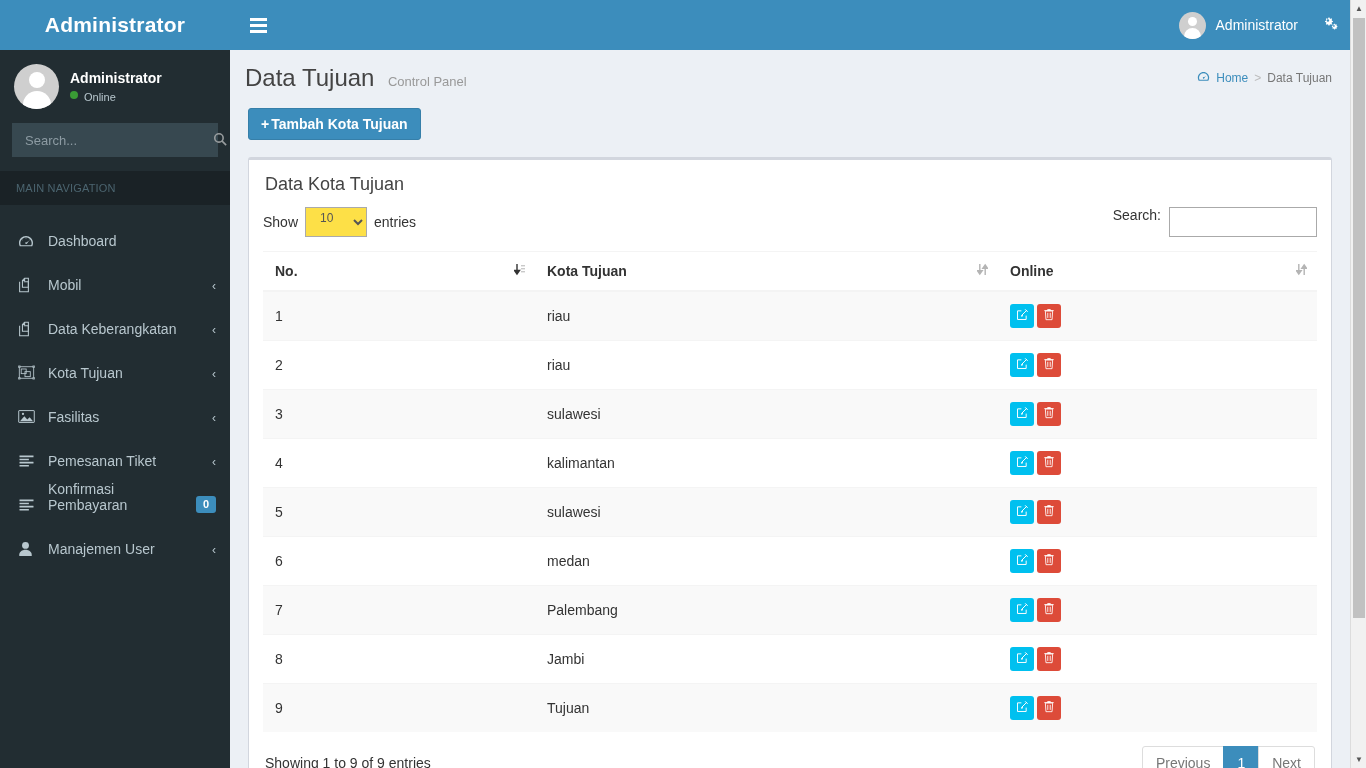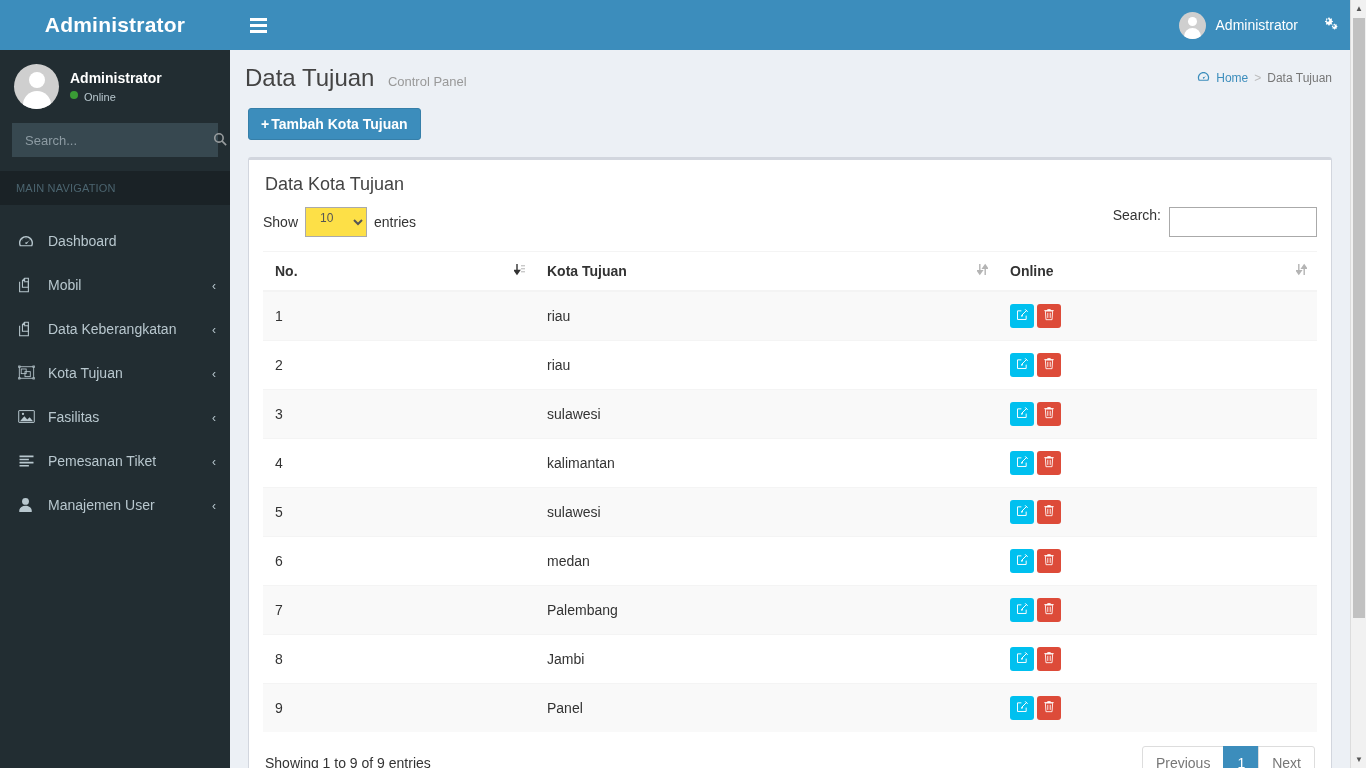--- a/index.html
+++ b/index.html
@@ -364,20 +364,32 @@
         <span class="nav-ico">
           <svg width="17" height="16" viewBox="0 0 448 512" fill="currentColor">
             <rect x="0" y="80" width="448" height="52" rx="6"></rect>
             <rect x="0" y="180" width="300" height="52" rx="6"></rect>
             <rect x="0" y="280" width="448" height="52" rx="6"></rect>
             <rect x="0" y="380" width="300" height="52" rx="6"></rect>
           </svg>
         </span>
         <span class="nav-label">Pemesanan Tiket</span>
         <span class="nav-arrow">‹</span>
+      </div>
+      <div class="nav-item">
+        <span class="nav-ico">
+          <svg width="17" height="16" viewBox="0 0 448 512" fill="currentColor">
+            <rect x="0" y="80" width="448" height="52" rx="6"></rect>
+            <rect x="0" y="180" width="300" height="52" rx="6"></rect>
+            <rect x="0" y="280" width="448" height="52" rx="6"></rect>
+            <rect x="0" y="380" width="300" height="52" rx="6"></rect>
+          </svg>
+        </span>
+        <span class="nav-label">Konfirmasi Pembayaran</span>
+        <span class="nav-badge">0</span>
       </div>
       <div class="nav-item">
         <span class="nav-ico">
           <svg width="15" height="16" viewBox="0 0 448 512" fill="currentColor">
             <circle cx="224" cy="140" r="110"></circle>
             <path d="M224 280c-110 0-200 70-200 160v40h400v-40c0-90-90-160-200-160z"></path>
           </svg>
         </span>
         <span class="nav-label">Manajemen User</span>
         <span class="nav-arrow">‹</span>
@@ -629,21 +641,21 @@
                   <span><svg width="12" height="13" viewBox="0 0 448 512" fill="none" stroke="#fff" stroke-width="34">
                       <path d="M80 120 H368 L344 460 H104 Z"></path>
                       <path d="M40 100 H408"></path>
                       <path d="M170 60 H278 V100 H170 Z"></path>
                       <path d="M176 190 V390 M272 190 V390"></path>
                     </svg></span>
                 </button></td>
             </tr>
             <tr>
               <td>9</td>
-              <td>Panel</td>
+              <td>Tujuan</td>
               <td><button class="btn-ico btn-edit">
                   <span><svg width="13" height="13" viewBox="0 0 512 512" fill="none" stroke="#fff" stroke-width="38">
                       <path d="M400 300 V452 H60 V112 H212"></path>
                       <path d="M232 280 L430 82 M360 52 L460 152"></path>
                       <path d="M232 280 L218 326 L264 312 Z" fill="#fff"></path>
                     </svg></span>
                 </button><button class="btn-ico btn-del">
                   <span><svg width="12" height="13" viewBox="0 0 448 512" fill="none" stroke="#fff" stroke-width="34">
                       <path d="M80 120 H368 L344 460 H104 Z"></path>
                       <path d="M40 100 H408"></path>

